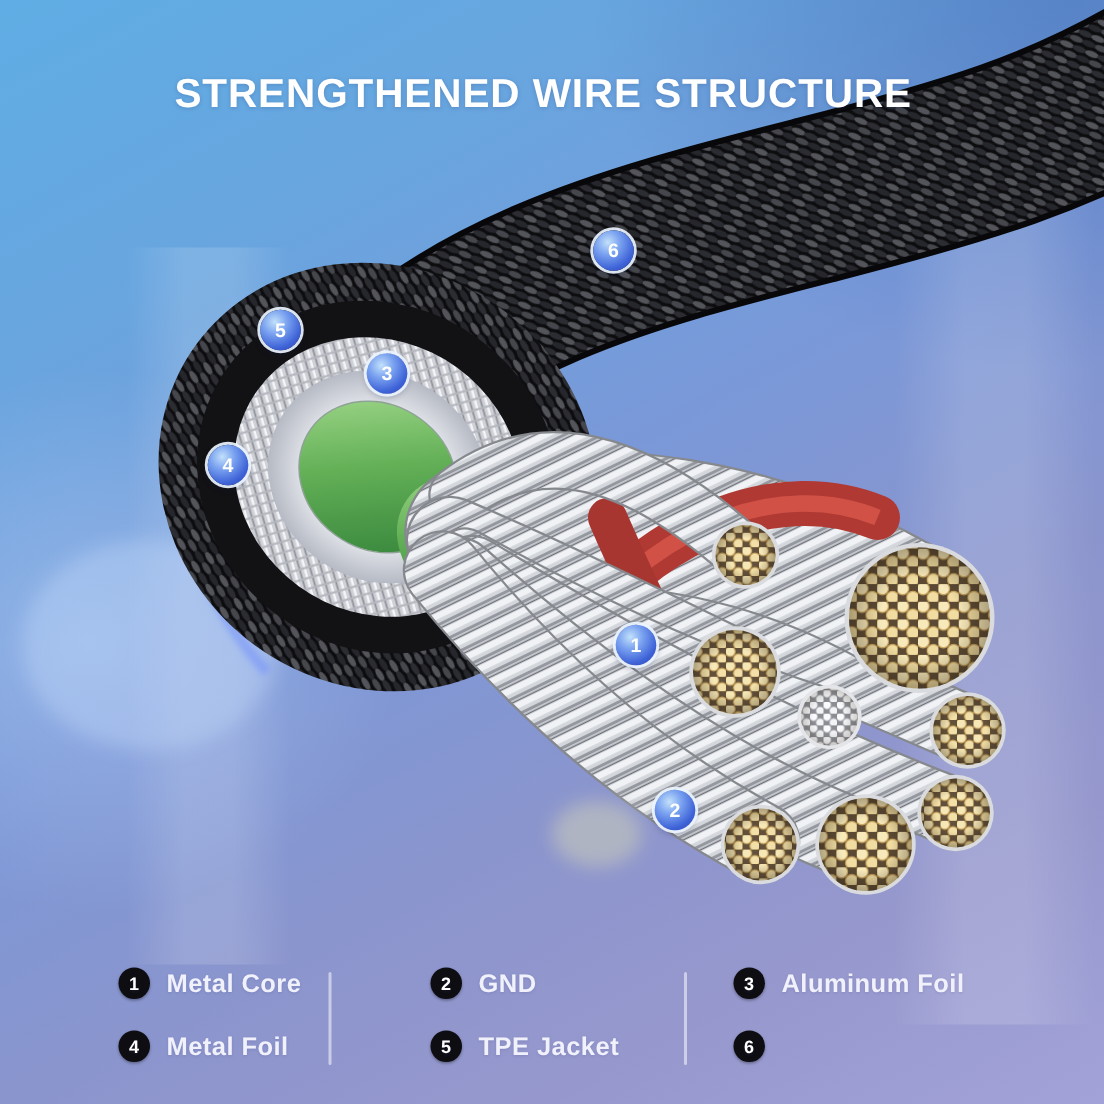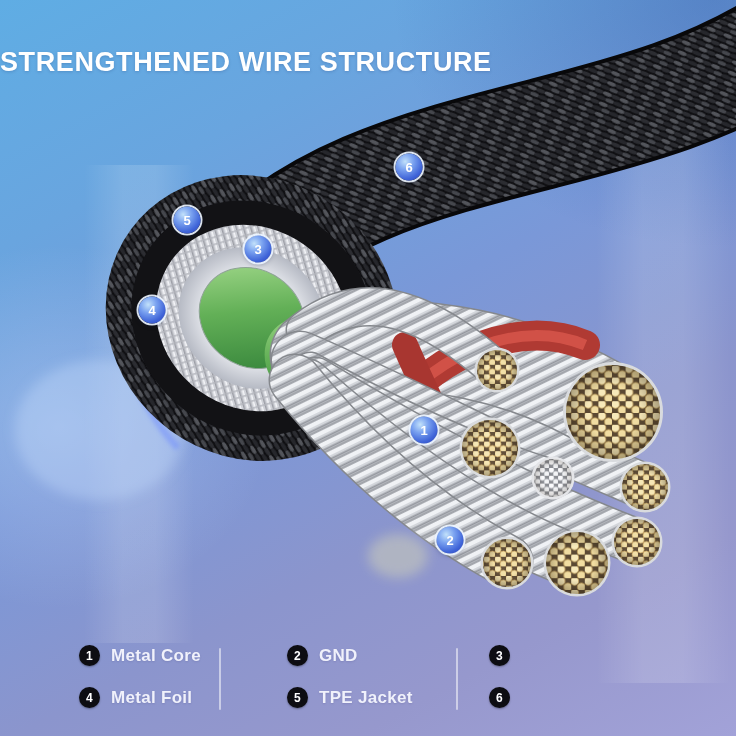--- a/index.html
+++ b/index.html
@@ -6,21 +6,21 @@
   .stage{
     position:relative;width:736px;height:736px;overflow:hidden;
     font-family:"Liberation Sans",sans-serif;
     background:
       radial-gradient(520px 400px at 97% 0%, rgba(25,70,150,.30), rgba(25,70,150,0) 62%),
       radial-gradient(300px 260px at 8% 58%, rgba(205,225,255,.35), rgba(205,225,255,0) 70%),
       linear-gradient(152deg,#5fade4 0%,#69a5df 22%,#7a98d8 46%,#8b95cd 66%,#9698cd 82%,#a2a2d8 100%);
   }
   .stage svg{position:absolute;left:0;top:0;}
   .title{
-    position:absolute;top:46px;left:0;width:608px;text-align:left;
+    position:absolute;top:46px;left:0;width:608px;text-align:right;
     color:#ffffff;font-size:27px;font-weight:800;letter-spacing:.6px;line-height:32px;
     text-shadow:0 1px 3px rgba(30,60,120,.25);
   }
   .marker{
     position:absolute;width:27px;height:27px;border-radius:50%;
     transform:translate(-50%,-50%);
     display:flex;align-items:center;justify-content:center;
     color:#fff;font-size:13px;font-weight:700;
     background:radial-gradient(circle at 36% 30%,#c2e1fa 0%,#7aa2f0 32%,#3f64d8 68%,#2b40b2 100%);
     box-shadow:0 0 0 2px rgba(236,244,255,.92), 0 2px 5px rgba(10,20,60,.35);
@@ -236,20 +236,21 @@
     <div class="legend-item" style="left:79px;top:645px;">
       <span class="badge">1</span>
       <span>Metal Core</span>
     </div>
     <div class="legend-item" style="left:287px;top:645px;">
       <span class="badge">2</span>
       <span>GND</span>
     </div>
     <div class="legend-item" style="left:489px;top:645px;">
       <span class="badge">3</span>
+      <span>Aluminum Foil</span>
     </div>
     <div class="legend-item" style="left:79px;top:687px;">
       <span class="badge">4</span>
       <span>Metal Foil</span>
     </div>
     <div class="legend-item" style="left:287px;top:687px;">
       <span class="badge">5</span>
       <span>TPE Jacket</span>
     </div>
     <div class="legend-item" style="left:489px;top:687px;">

